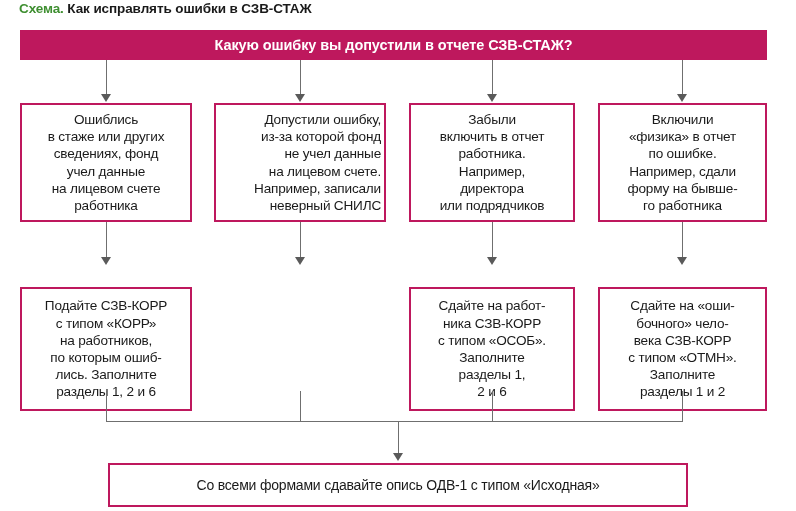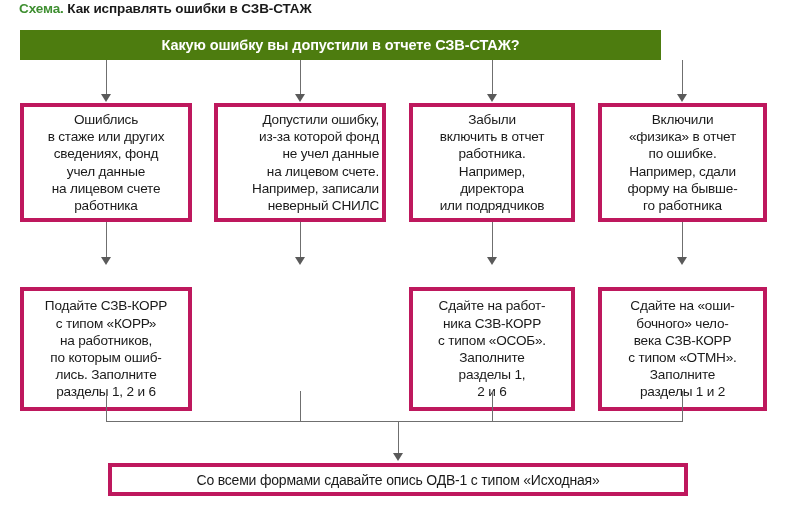--- a/index.html
+++ b/index.html
@@ -30,40 +30,40 @@
     white-space: nowrap;
     letter-spacing: -0.1px;
   }
   #caption .kw { color: #3f8f31; }
 
   
   #banner {
     position: absolute;
     left: 20px;
     top: 30px;
-    width: 641px;
+    width: 747px;
     height: 30px;
-    background: #4d7c0f;
+    background: #be185d;
     display: flex;
     align-items: center;
     justify-content: center;
     box-sizing: border-box;
   }
   #banner .btxt {
     color: #ffffff;
     font-size: 14.5px;
     font-weight: bold;
     letter-spacing: -0.1px;
     white-space: nowrap;
   }
 
   
   .node {
     position: absolute;
-    border: 4px solid #be185d;
+    border: 2px solid #be185d;
     background: #ffffff;
     box-sizing: border-box;
     display: flex;
     align-items: center;
     justify-content: center;
     text-align: center;
     color: #1a1a1a;
     font-size: 13.6px;
     line-height: 17.2px;
     letter-spacing: -0.2px;
@@ -79,21 +79,21 @@
   .c1 { left: 20px;  width: 172px; }
   .c2 { left: 214px; width: 172px; text-align: right; }
   .c3 { left: 409px; width: 166px; }
   .c4 { left: 598px; width: 169px; }
 
   #final {
     position: absolute;
     left: 108px;
     top: 463px;
     width: 580px;
-    height: 33px;
+    height: 44px;
     font-size: 14px;
     line-height: 18px;
   }
 
   
   .vline {
     position: absolute;
     width: 1px;
     background: #6f6f6f;
   }

